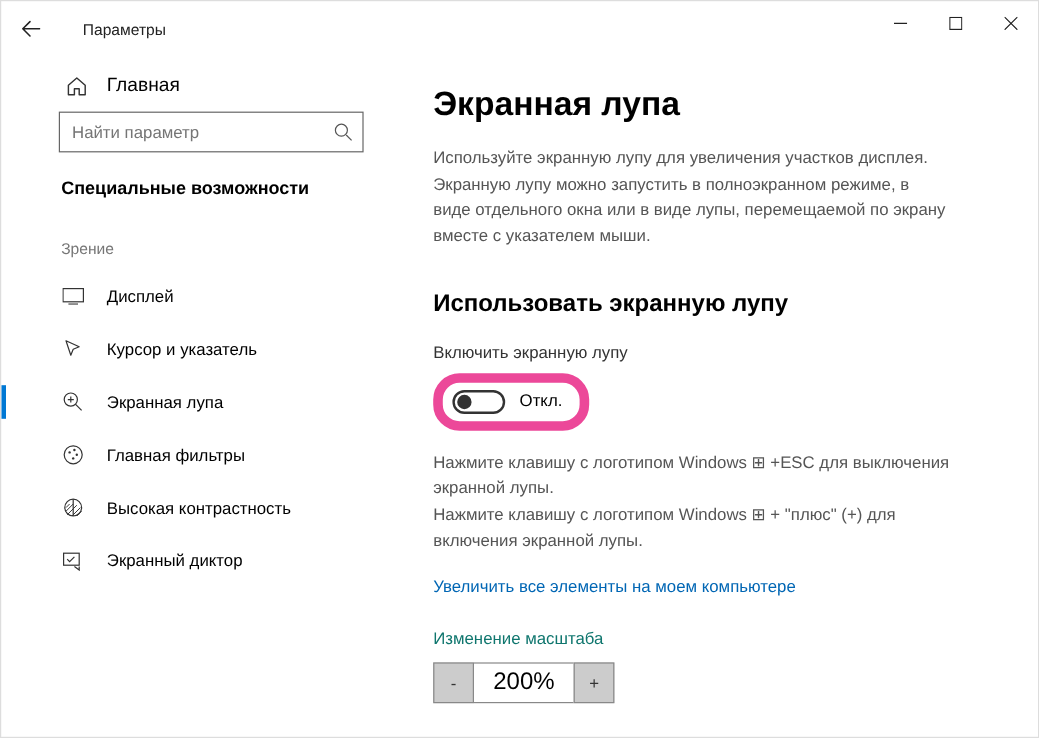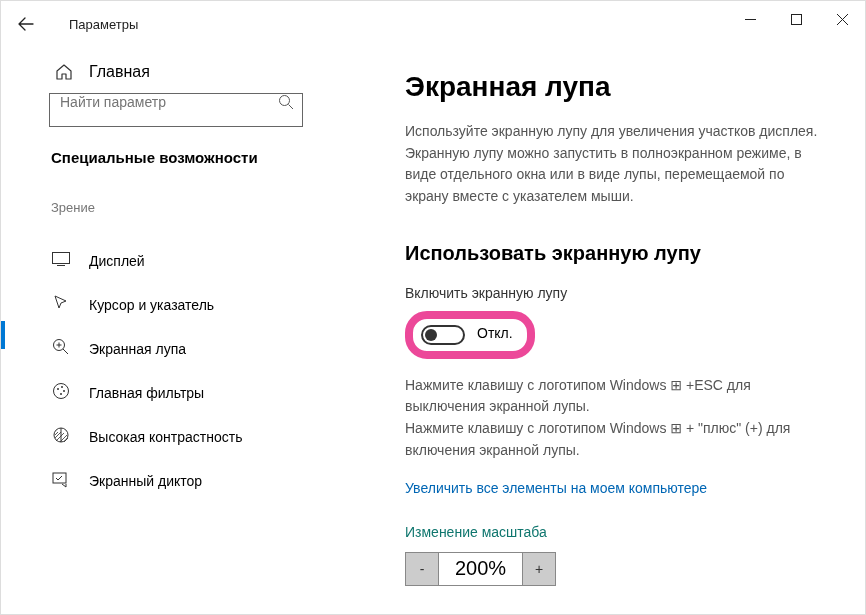--- a/index.html
+++ b/index.html
@@ -4,28 +4,28 @@
 <style>
   * { box-sizing: border-box; margin: 0; padding: 0; font-family: "Segoe UI", Arial, sans-serif; }
   body { background: #fff; width: 866px; height: 615px; border: 1px solid #ddd; position: relative; overflow: hidden; display: flex; flex-direction: column; }
   
   .titlebar { height: 46px; display: flex; align-items: center; padding: 0 6px; }
   .titlebar .back { width: 38px; height: 38px; display: flex; align-items: center; justify-content: center; }
   .titlebar .title { font-size: 13px; margin-left: 24px; color: #222; }
   .winctrls { position: absolute; top: 0; right: 0; display: flex; }
   .winbtn { width: 46px; height: 36px; display: flex; align-items: center; justify-content: center; color: #222; }
   
-  .body { flex: 1; display: flex; overflow: hidden; gap: 44px; }
+  .body { flex: 1; display: flex; overflow: hidden; }
   .sidebar { width: 330px; padding: 12px 0 0 0; }
   .home-row { display: flex; align-items: center; padding: 4px 0 12px 54px; gap: 16px; }
-  .searchbox { margin: 0 28px 22px 48px; border: 1px solid #666; height: 34px; display: flex; align-items: flex-start; padding: 0 8px 0 10px; }
+  .searchbox { margin: 0 28px 22px 48px; border: 1px solid #666; height: 34px; display: flex; align-items: center; padding: 0 8px 0 10px; }
   .searchbox input { flex: 1; border: none; outline: none; font-size: 14px; color: #666; background: transparent; }
   .cat { font-weight: 600; font-size: 15px; padding: 0 0 22px 50px; color: #000; }
   .group-label { color: #767676; font-size: 13px; padding: 12px 0 10px 50px; }
-  .nav-item { display: flex; align-items: flex-end; height: 44px; padding-left: 50px; gap: 18px; font-size: 14px; color: #000; position: relative; }
+  .nav-item { display: flex; align-items: center; height: 44px; padding-left: 50px; gap: 18px; font-size: 14px; color: #000; position: relative; }
   .nav-item.active::before { content: ""; position: absolute; left: 0; top: 8px; bottom: 8px; width: 4px; background: #0078d4; }
   .nav-item .ico { width: 20px; height: 20px; display: flex; align-items: center; justify-content: center; color: #333; }
   
   .content { flex: 1; padding: 24px 38px 0 30px; overflow: hidden; }
   h1 { font-weight: 600; font-size: 28px; margin-bottom: 18px; color: #000; }
   .desc { font-size: 14px; color: #555; line-height: 1.55; margin-bottom: 34px; max-width: 430px; }
   h2 { font-weight: 600; font-size: 20px; margin-bottom: 20px; color: #000; }
   .field-label { font-size: 14px; color: #333; margin-bottom: 10px; }
   .toggle-wrap { border: 8px solid #ec4899; border-radius: 22px; padding: 6px 14px 6px 8px; display: inline-flex; align-items: flex-start; gap: 12px; margin-bottom: 16px; }
   .toggle { width: 44px; height: 20px; border: 2px solid #333; border-radius: 10px; position: relative; background: #fff; }

